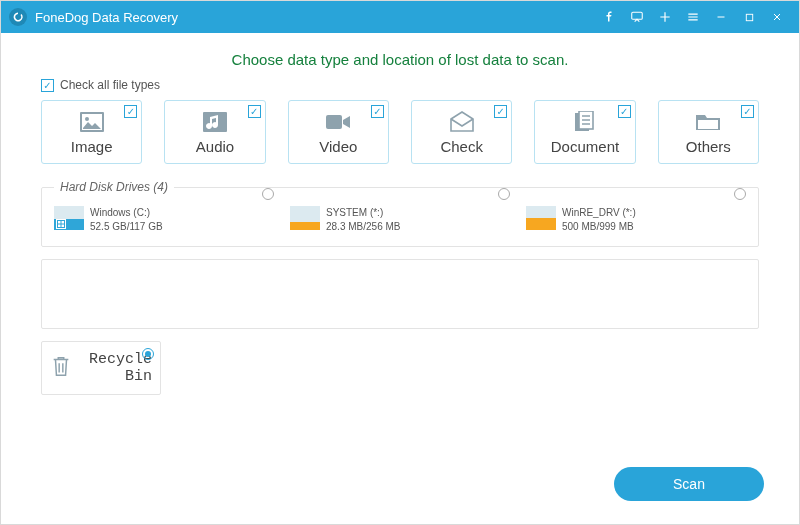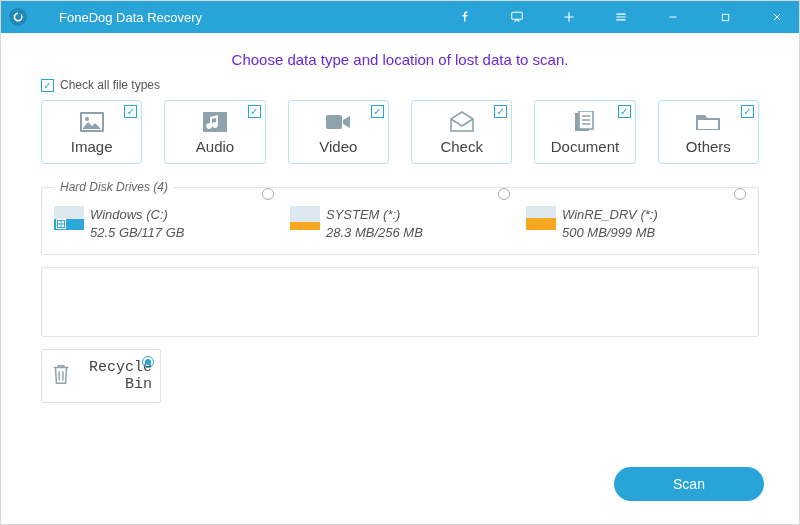--- a/index.html
+++ b/index.html
@@ -12,42 +12,41 @@
     border: 1px solid #d9d9d9;
   }
   .titlebar {
     height: 32px;
     background: #29a4d9;
     color: #fff;
     display: flex;
     align-items: center;
     padding: 0 8px;
     font-size: 13px;
-    gap: 24px;
   }
   .titlebar .logo {
     width: 18px; height: 18px;
     background: #1f89b6;
     border-radius: 50%;
     display: flex; align-items: center; justify-content: center;
     margin-right: 8px;
   }
   .titlebar .logo svg { fill: #fff; }
   .titlebar .title { flex: none; }
   .titlebar .spacer { flex: 1; }
   .winbtn, .winbtn2 {
     width: 28px; height: 32px;
     display: flex; align-items: center; justify-content: center;
     cursor: pointer; color:#fff;
   }
   .winbtn svg, .winbtn2 svg { stroke:#fff; }
   .heading {
     text-align: center;
     font-size: 15px;
-    color: #6d28d9;
+    color: #15803d;
     margin: 18px 0 10px 0;
   }
   .content { padding: 0 40px; }
   .checkall {
     display: flex; align-items: center;
     font-size: 12px; color:#555; margin-bottom: 8px;
     gap:6px;
   }
   .checkbox {
     width: 13px; height: 13px;
@@ -105,21 +104,21 @@
     width:30px;height:24px;
     display:flex;align-items:end;
     position:relative;
   }
   .drive-icon .bg { position:absolute; inset:0; background:#dceaf0; }
   .drive-icon .fill { position:absolute; left:0; bottom:0; height:40%; width:100%; }
   .drive-icon .badge {
     position:absolute; left:2px; bottom:1px; width:10px; height:10px;
     background:#fff; display:flex;align-items:center;justify-content:center;
   }
-  .drive-text { font-size:13px; color:#555; line-height:1.4;font-style:italic; }
+  .drive-text { font-size:10px; color:#555; line-height:1.4; }
   .drive-text .name { }
   .recycle-row { display:flex; }
   .recycle-card {
     width:120px;height:54px;
     border:1px solid #e3e3e3; border-radius:2px;
     display:flex; align-items:center; gap:8px;
     padding:6px 8px;
     position:relative;
     font-family:Liberation Mono, monospace;
   }

